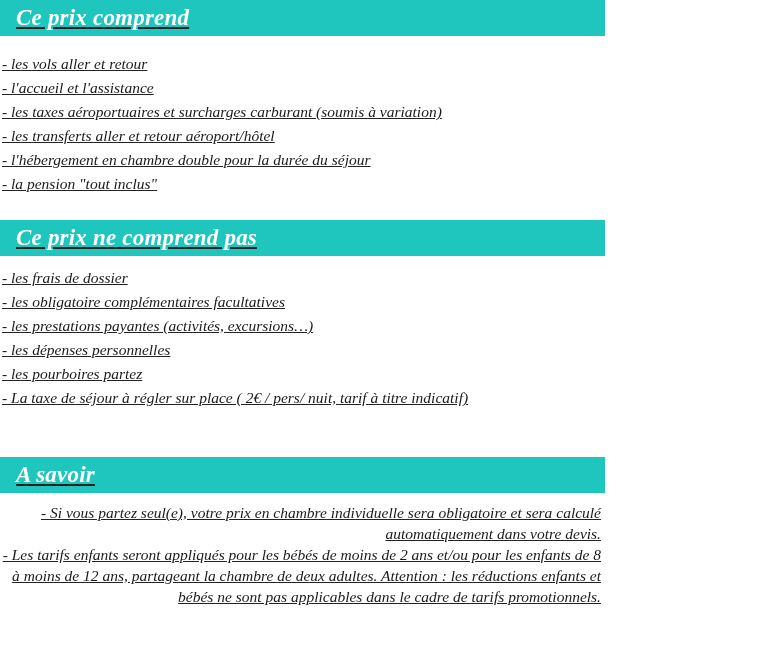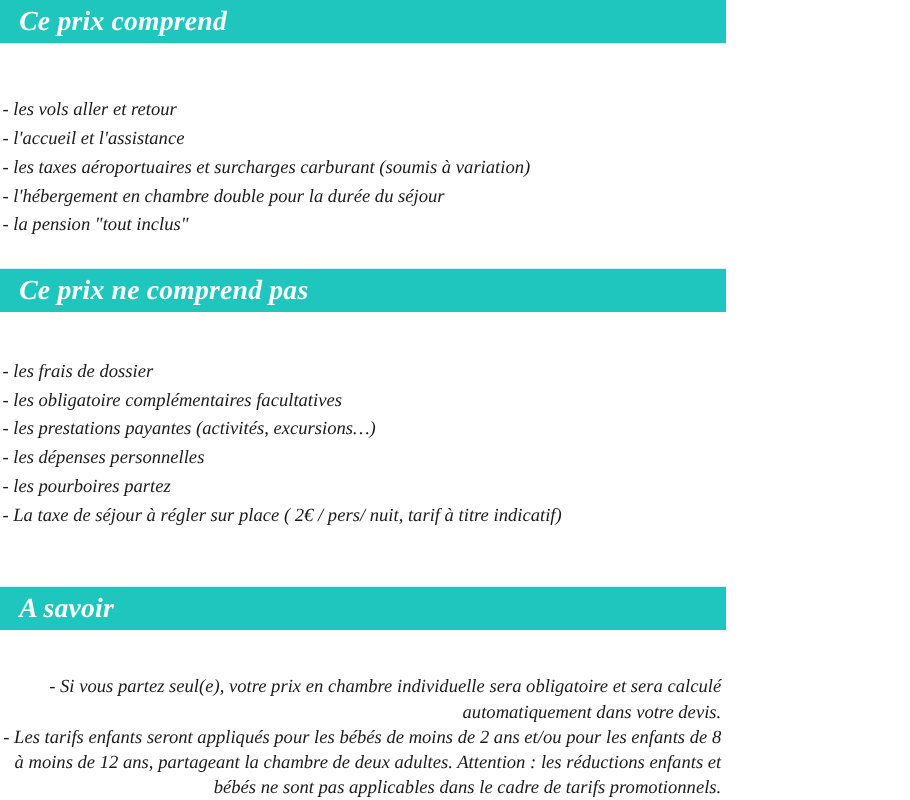--- a/index.html
+++ b/index.html
@@ -11,37 +11,37 @@
     width: 758px;
     height: 667px;
     font-family: "Liberation Serif", serif;
     color: #222222;
     overflow: hidden;
   }
   .page {
     width: 605px;
     height: 667px;
     position: relative;
+    text-decoration: underline;
   }
   .section-header {
     background: #1ec6bd;
     color: #ffffff;
     font-family: "Liberation Serif", serif;
     font-style: italic;
     font-weight: bold;
     font-size: 23px;
     line-height: 36px;
     height: 36px;
     padding: 0 0 0 16px;
     box-sizing: border-box;
     letter-spacing: 0.2px;
   }
   .section-body {
     padding: 0 4px 0 2px;
-    margin-top: 28px;
   }
   .bullet-line {
     font-family: "Liberation Serif", serif;
     font-style: italic;
     font-size: 15.5px;
     line-height: 24px;
     color: #1a1a1a;
     white-space: nowrap;
   }
   .para {
@@ -61,20 +61,21 @@
 </head>
 <body>
 
 <div class="page">
 
   <div class="section-header">Ce prix comprend</div>
   <div class="section-body first-list">
     <div class="bullet-line">- les vols aller et retour</div>
     <div class="bullet-line">- l'accueil et l'assistance</div>
     <div class="bullet-line">- les taxes aéroportuaires et surcharges carburant (soumis à variation)</div>
+    <div class="bullet-line">- les transferts aller et retour aéroport/hôtel</div>
     <div class="bullet-line">- l'hébergement en chambre double pour la durée du séjour</div>
     <div class="bullet-line">- la pension "tout inclus"</div>
   </div>
 
   <div class="gap-before-excluded"></div>
 
   <div class="section-header">Ce prix ne comprend pas</div>
   <div class="section-body list">
     <div class="bullet-line">- les frais de dossier</div>
     <div class="bullet-line">- les obligatoire complémentaires facultatives</div>

